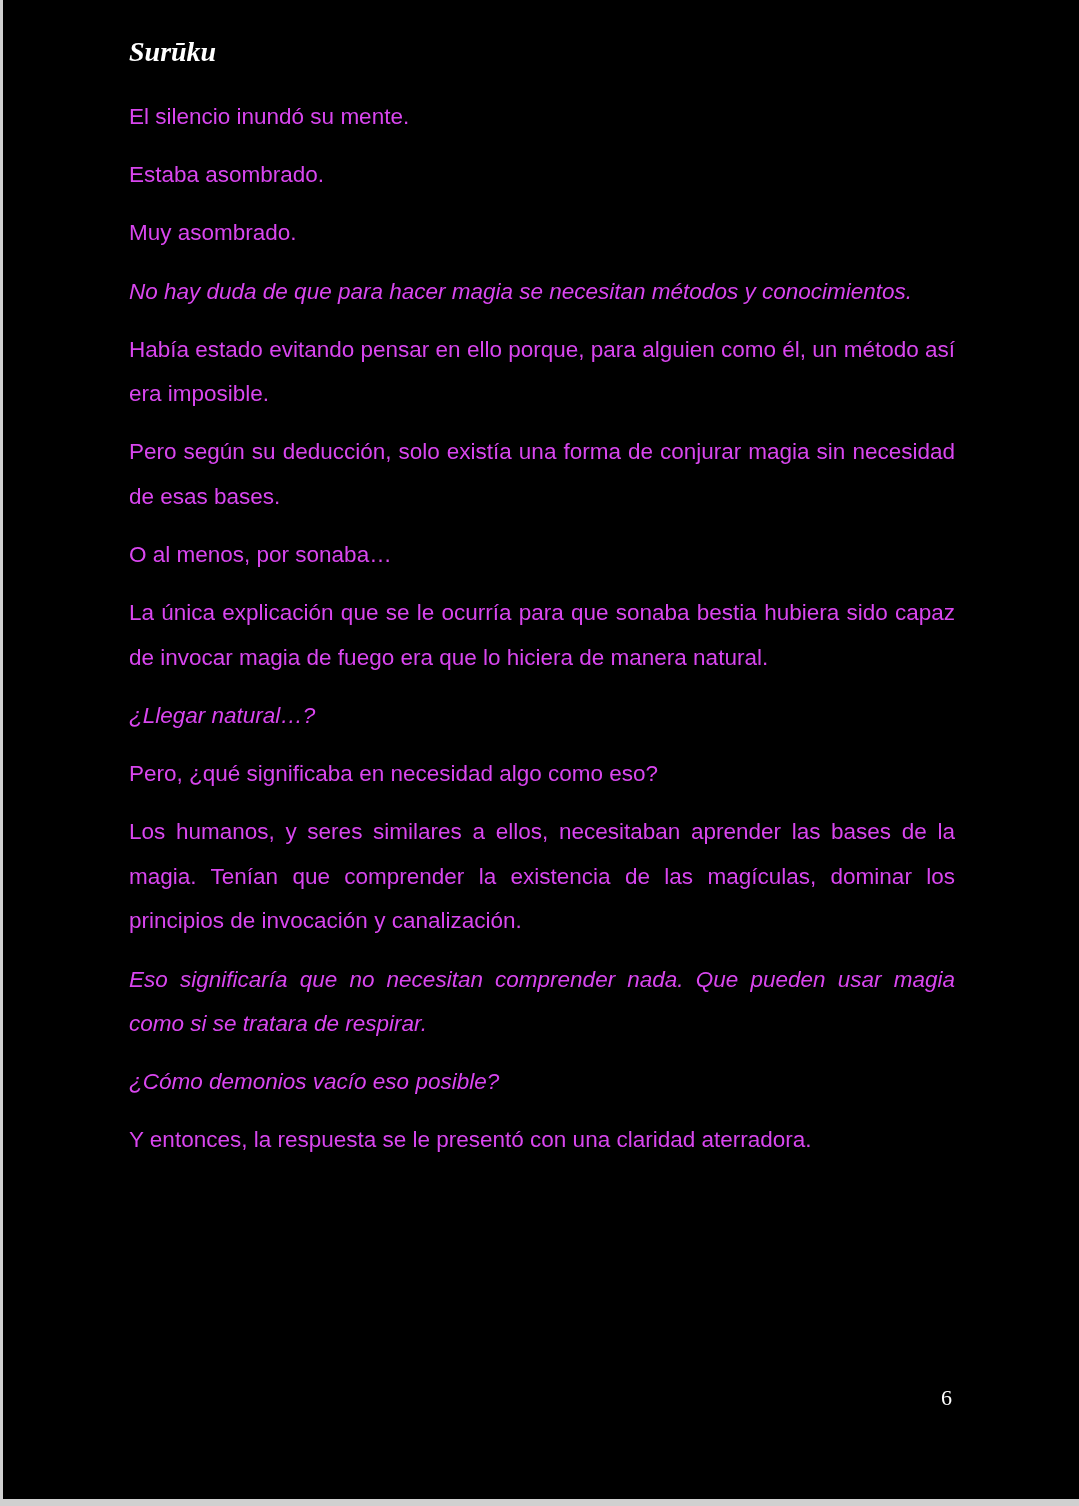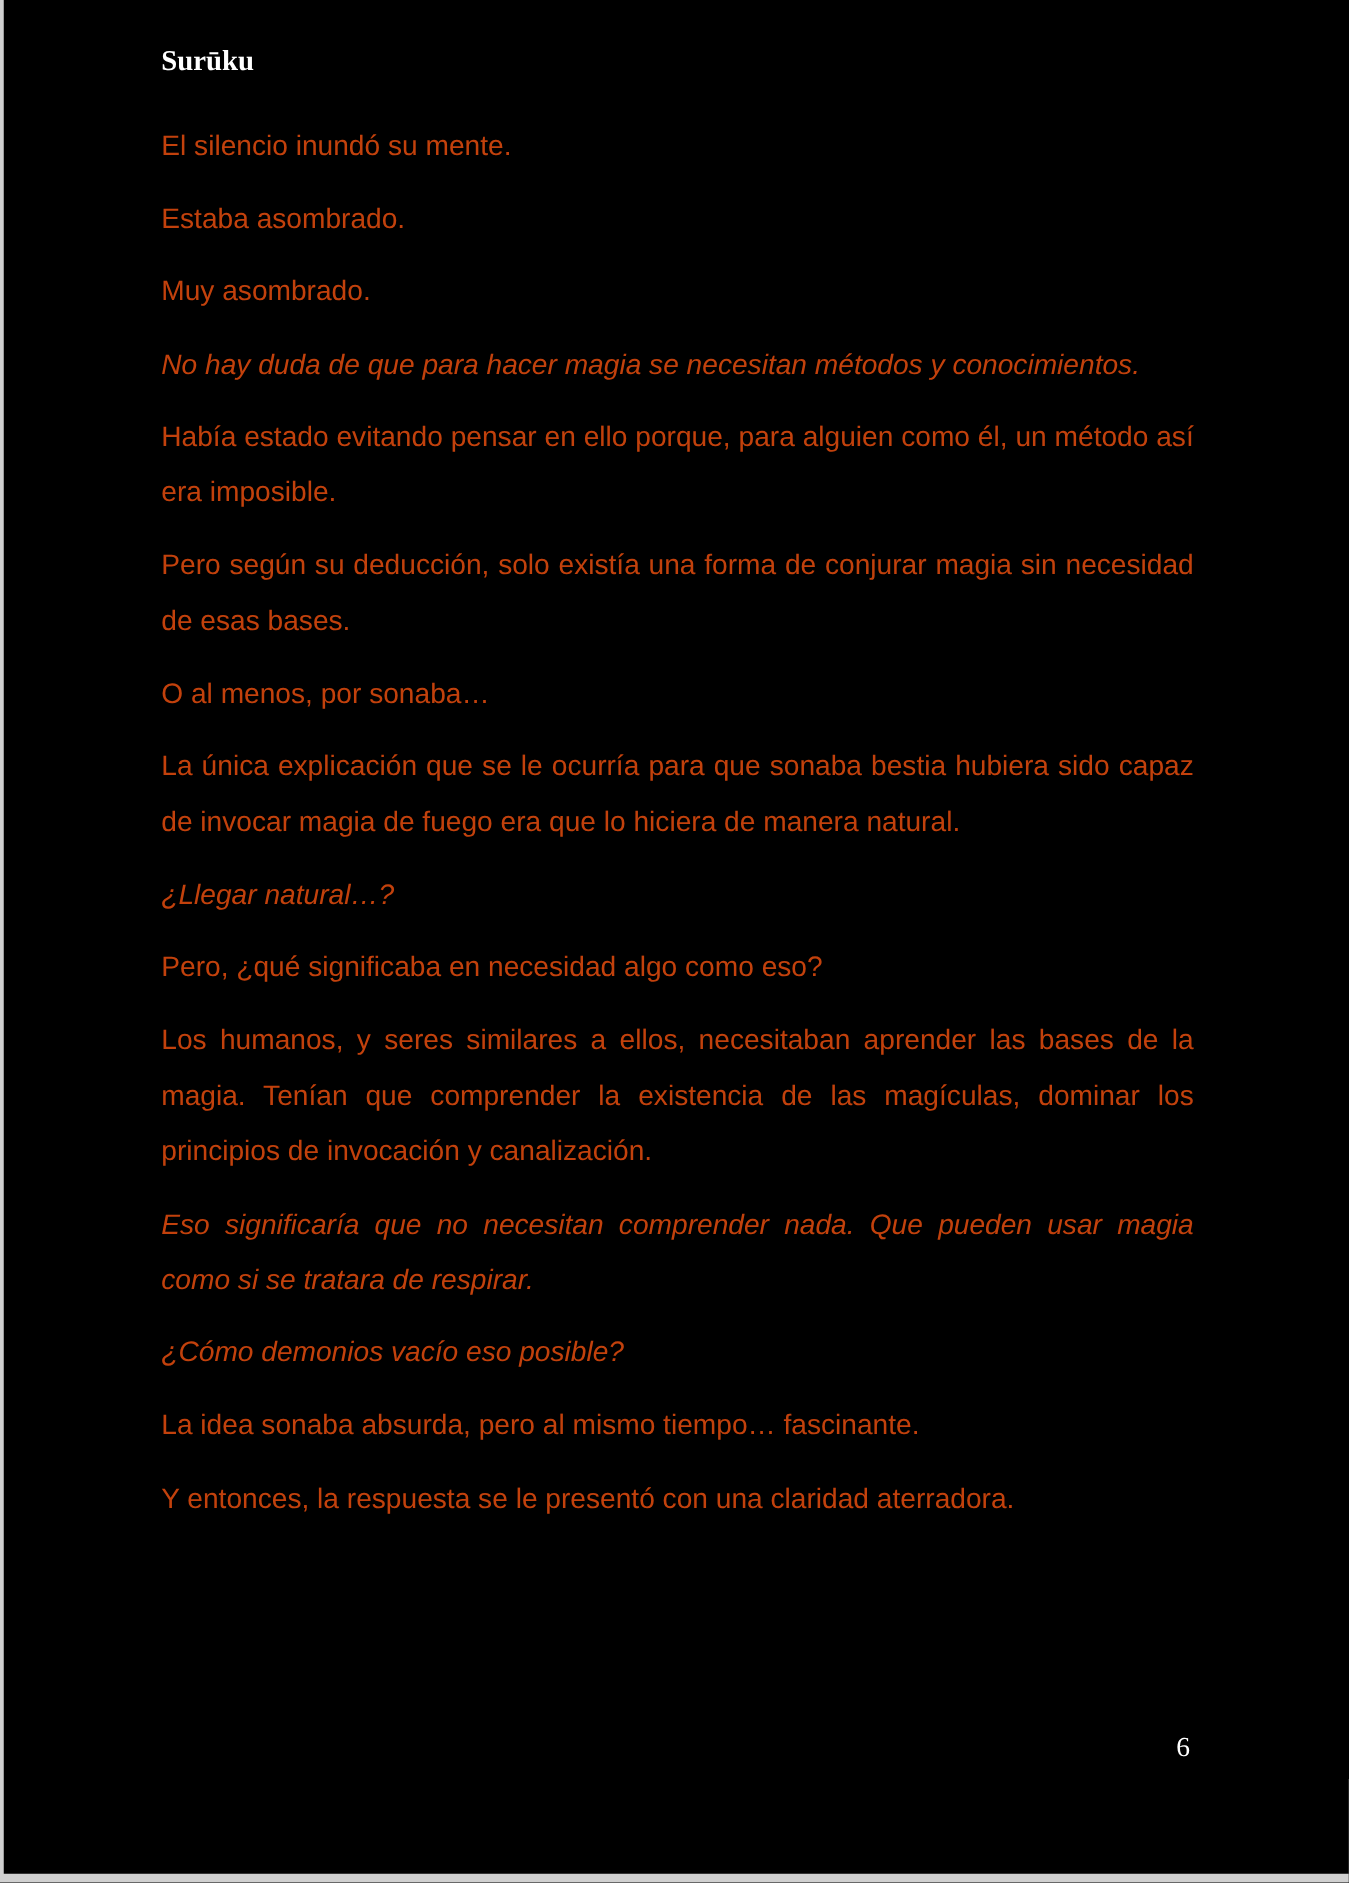--- a/index.html
+++ b/index.html
@@ -9,27 +9,27 @@
       position: relative; overflow: hidden;
     }
     .page {
       position: absolute; left: 3px; top: 0;
       width: 1076px; height: 1499px;
       background: #000;
     }
     .header {
       position: absolute; left: 126px; top: 36px;
       font-family: "Liberation Serif", serif;
-      font-weight: bold; font-size: 23px; color: #fff;
+      font-weight: bold; font-size: 28px; color: #fff; font-style: italic;
     }
     .body {
       position: absolute; left: 126px; top: 95px;
       width: 826px;
       font-family: "Liberation Sans", sans-serif;
-      font-size: 22.5px; color: #c2410c;
+      font-size: 22.5px; color: #d946ef;
       line-height: 44.5px;
       text-align: justify;
     }
     .body p { margin: 0 0 13.7px 0; }
     .body p.it { font-style: italic; }
     .pagenum {
       position: absolute; left: 938px; top: 1385px;
       font-family: "Liberation Serif", serif;
       font-size: 22px; color: #fff;
     }
@@ -46,17 +46,16 @@
     <p class="it">No hay duda de que para hacer magia se necesitan métodos y conocimientos.</p>
     <p>Había estado evitando pensar en ello porque, para alguien como él, un método así era imposible.</p>
     <p>Pero según su deducción, solo existía una forma de conjurar magia sin necesidad de esas bases.</p>
     <p>O al menos, por sonaba…</p>
     <p>La única explicación que se le ocurría para que sonaba bestia hubiera sido capaz de invocar magia de fuego era que lo hiciera de manera natural.</p>
     <p class="it">¿Llegar natural…?</p>
     <p>Pero, ¿qué significaba en necesidad algo como eso?</p>
     <p>Los humanos, y seres similares a ellos, necesitaban aprender las bases de la magia. Tenían que comprender la existencia de las magículas, dominar los principios de invocación y canalización.</p>
     <p class="it">Eso significaría que no necesitan comprender nada. Que pueden usar magia como si se tratara de respirar.</p>
     <p class="it">¿Cómo demonios vacío eso posible?</p>
-    <p>La idea sonaba absurda, pero al mismo tiempo… fascinante.</p>
     <p>Y entonces, la respuesta se le presentó con una claridad aterradora.</p>
   </div>
   <div class="pagenum">6</div>
 </div>
 
 </body></html>

